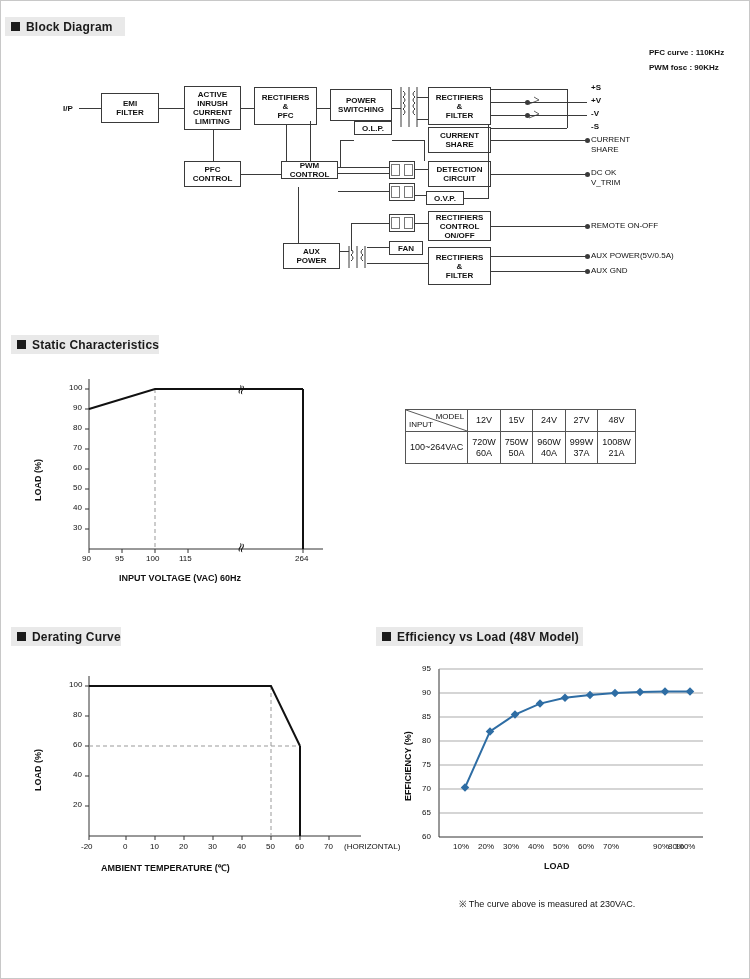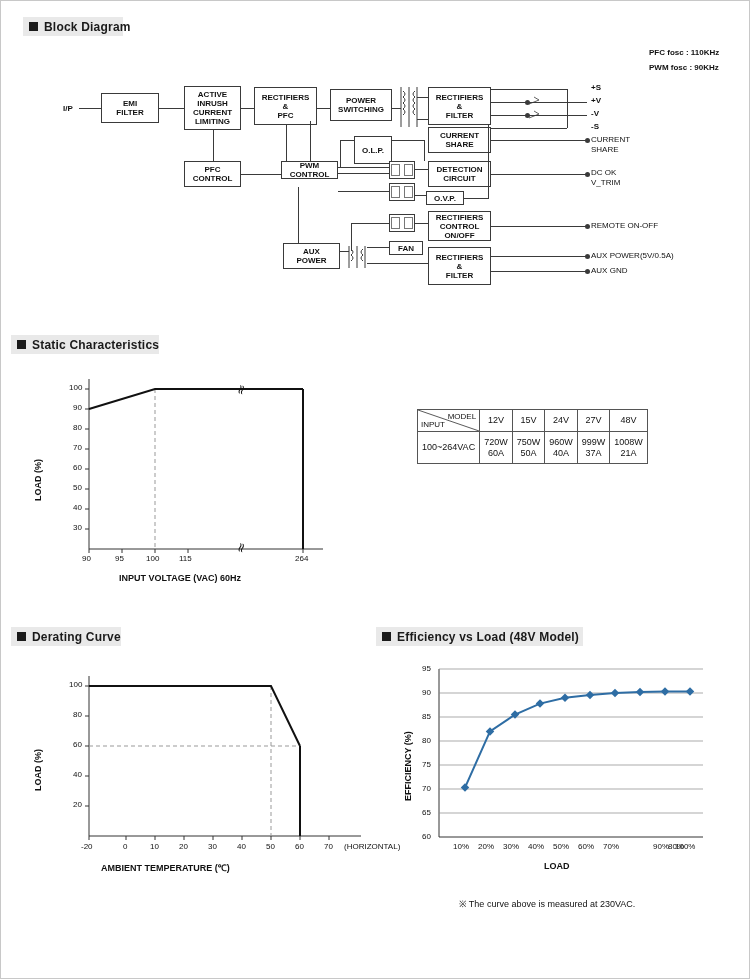--- a/index.html
+++ b/index.html
@@ -127,26 +127,26 @@
     position: absolute;
     font-size: 9px;
     color: #111;
   }
 </style>
 </head>
 <body>
 
 <div id="page">
 
-  <div class="sec-header" style="left:22px; top:16px; width:100px;">
+  <div class="sec-header" style="left:4px; top:16px; width:120px;">
     <div class="sq"></div>
     <div class="ttl">Block Diagram</div>
   </div>
 
-  <div class="lbl" style="left:648px; top:47px;">PFC fosc : 110KHz</div>
+  <div class="lbl" style="left:648px; top:47px;">PFC curve : 110KHz</div>
   <div class="lbl" style="left:648px; top:62px;">PWM fosc : 90KHz</div>
 
   <div class="lbl" style="left:62px; top:103px;">I/P</div>
 
   <div class="bd-box" style="left:100px; top:92px; width:58px; height:30px;">
     <span>EMI</span>
     <span>FILTER</span>
   </div>
 
   <div class="bd-box" style="left:183px; top:85px; width:57px; height:44px;">
@@ -186,21 +186,21 @@
   <div class="bd-box" style="left:183px; top:160px; width:57px; height:26px;">
     <span>PFC</span>
     <span>CONTROL</span>
   </div>
 
   <div class="bd-box" style="left:280px; top:160px; width:57px; height:18px;">
     <span>PWM</span>
     <span>CONTROL</span>
   </div>
 
-  <div class="bd-box" style="left:353px; top:135px; width:38px; height:28px;">
+  <div class="bd-box" style="left:353px; top:120px; width:38px; height:14px;">
     <span>O.L.P.</span>
   </div>
 
   <div class="bd-box" style="left:425px; top:190px; width:38px; height:14px;">
     <span>O.V.P.</span>
   </div>
 
   <div class="bd-box" style="left:427px; top:210px; width:63px; height:30px;">
     <span>RECTIFIERS</span>
     <span>CONTROL</span>
@@ -361,21 +361,21 @@
 
   <div class="tick-lbl" style="left:81px; top:553px;">90</div>
   <div class="tick-lbl" style="left:114px; top:553px;">95</div>
   <div class="tick-lbl" style="left:145px; top:553px;">100</div>
   <div class="tick-lbl" style="left:178px; top:553px;">115</div>
   <div class="tick-lbl" style="left:294px; top:553px;">264</div>
 
   <div class="axis-title vert" style="left:32px; top:500px;">LOAD (%)</div>
   <div class="axis-title" style="left:118px; top:572px;">INPUT VOLTAGE (VAC) 60Hz</div>
 
-  <table class="spec" style="left:416px; top:408px;border-radius:25px;">
+  <table class="spec" style="left:404px; top:408px;border-radius:25px;">
     <tbody>
         <tr>
       <td class="cornercell">
         <svg class="diag" viewBox="0 0 62 22" preserveAspectRatio="none">
               <line x1="0" y1="0" x2="62" y2="22" stroke="#555" stroke-width="1"></line>
             </svg>
         <span class="m">MODEL</span>
         <span class="i">INPUT</span>
       </td>
       <td>12V</td>

